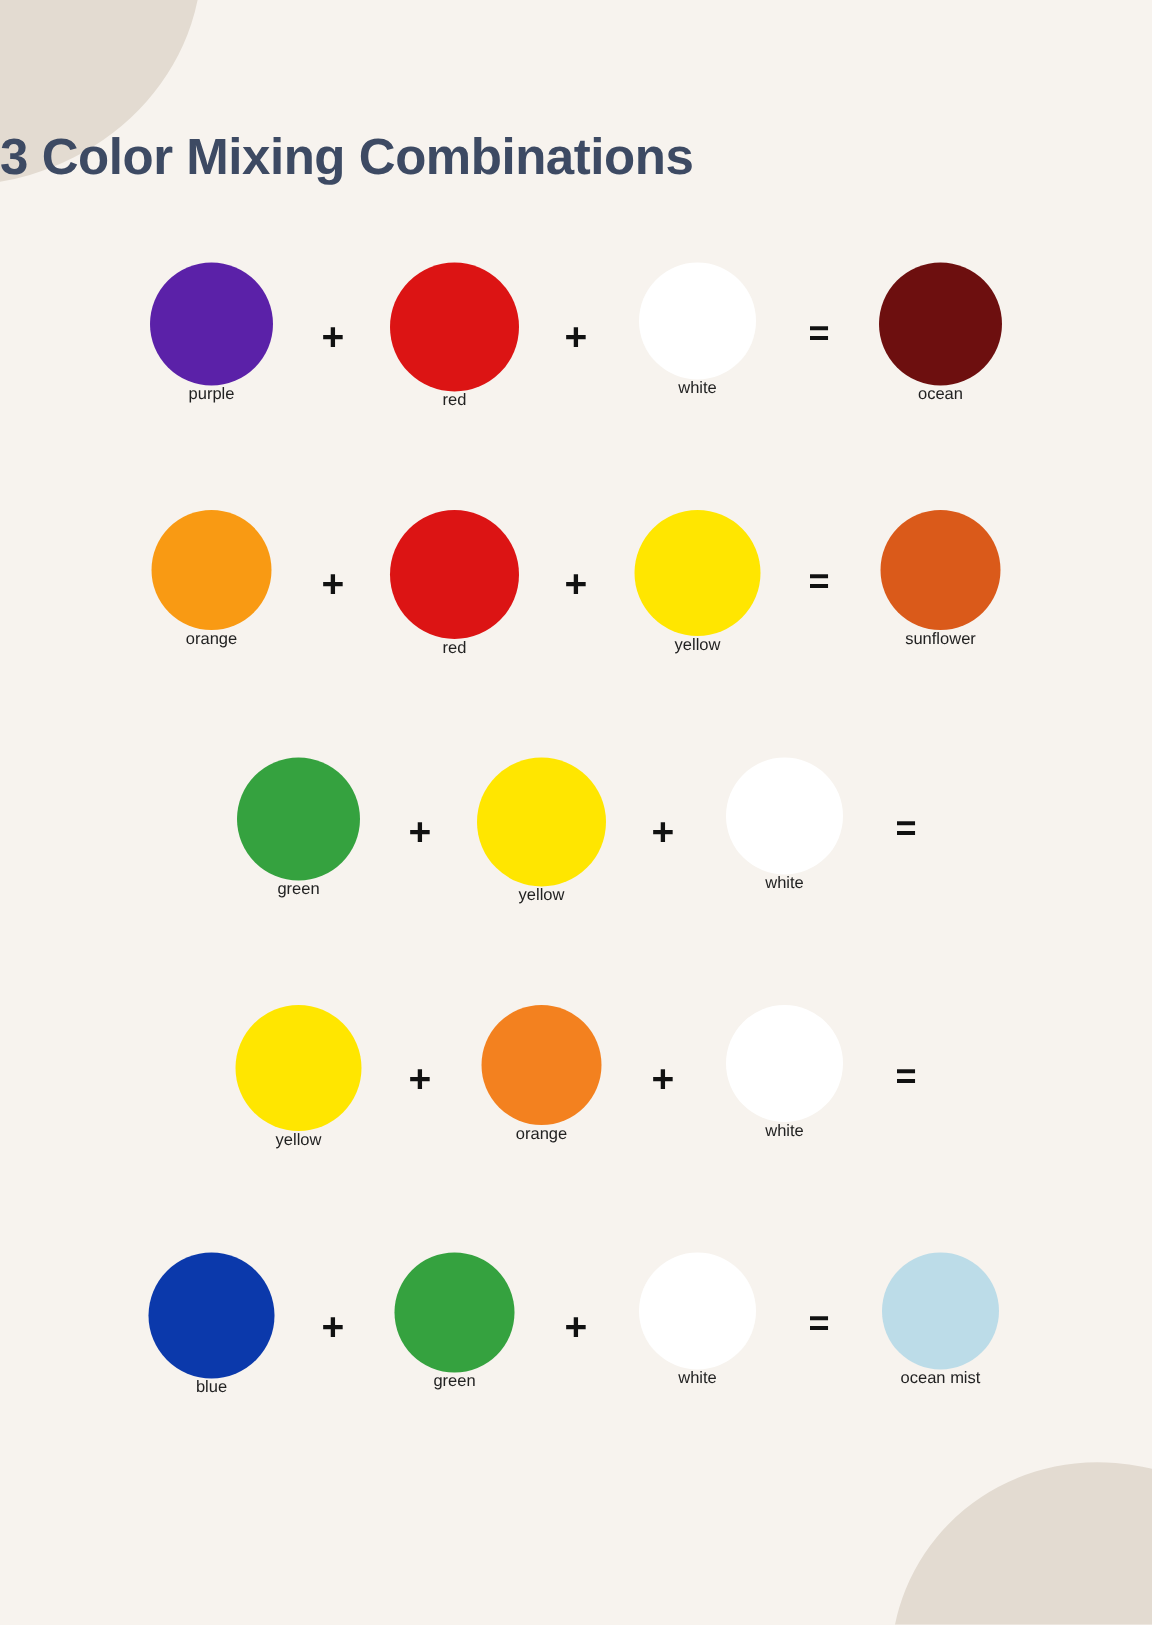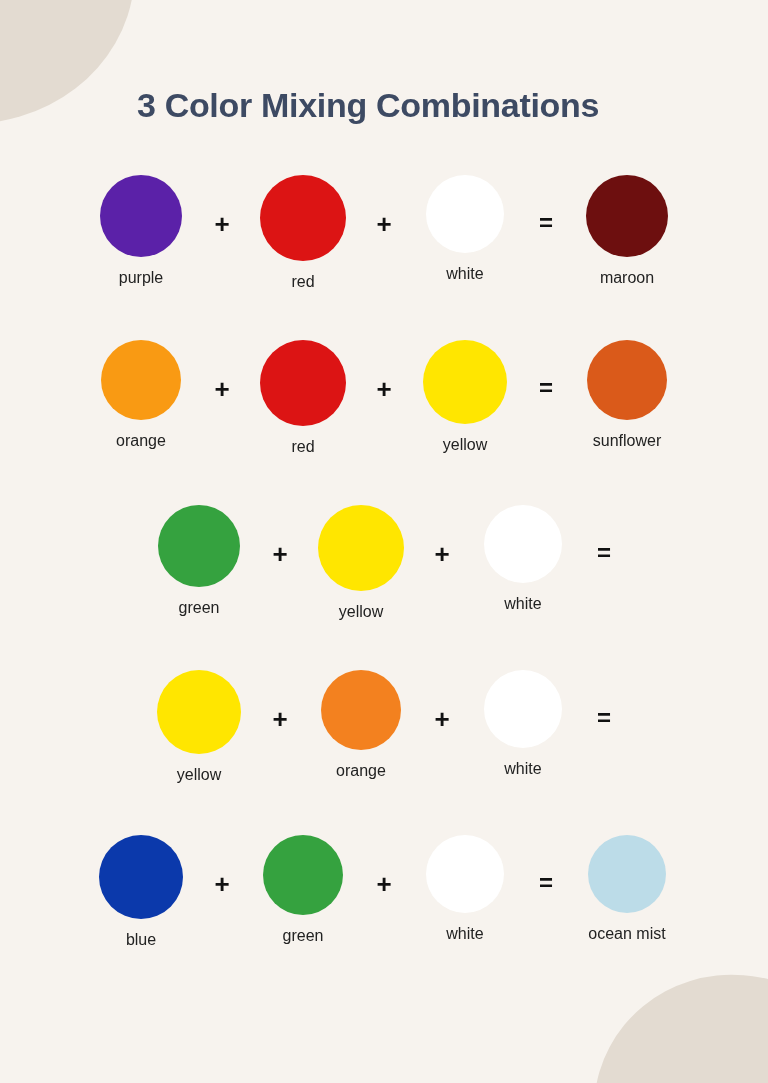--- a/index.html
+++ b/index.html
@@ -41,26 +41,24 @@
     position: relative;
     width: 768px;
     height: 1083px;
   }
 
   .title {
     position: absolute;
     top: 86px;
     left: 0;
     width: 656px;
-    text-align: center;
     font-size: 34px;
     font-weight: bold;
     color: #3d4a63;
     letter-spacing: -0.3px;
-    margin-left: 40px;
   }
 
   .rows {
     position: absolute;
     top: 175px;
     left: 0;
     width: 768px;
   }
 
   .row {
@@ -76,22 +74,22 @@
     flex-direction: column;
     align-items: center;
   }
 
   .swatch {
     border-radius: 50%;
     display: block;
   }
 
   .label {
-    margin-top: 12px;
-    font-size: 16px;
+    margin-top: 0;
+    font-size: 11px;
     color: #222222;
     text-align: center;
     white-space: nowrap;
   }
 
   .op {
     width: 46px;
     font-size: 26px;
     font-weight: bold;
     color: #111111;
@@ -125,21 +123,21 @@
           <div class="label">red</div>
         </div>
         <div class="op">+</div>
         <div class="cell">
           <div class="swatch" style="width: 78px; height: 78px; background: rgb(255, 255, 255);"></div>
           <div class="label">white</div>
         </div>
         <div class="op eq">=</div>
         <div class="cell">
           <div class="swatch" style="width: 82px; height: 82px; background: rgb(109, 15, 15);"></div>
-          <div class="label">maroon</div>
+          <div class="label">ocean</div>
         </div>
       </div>
       <div class="row">
         <div class="cell">
           <div class="swatch" style="width: 80px; height: 80px; background: rgb(249, 154, 19);"></div>
           <div class="label">orange</div>
         </div>
         <div class="op">+</div>
         <div class="cell">
           <div class="swatch" style="width: 86px; height: 86px; background: rgb(220, 20, 20);"></div>

